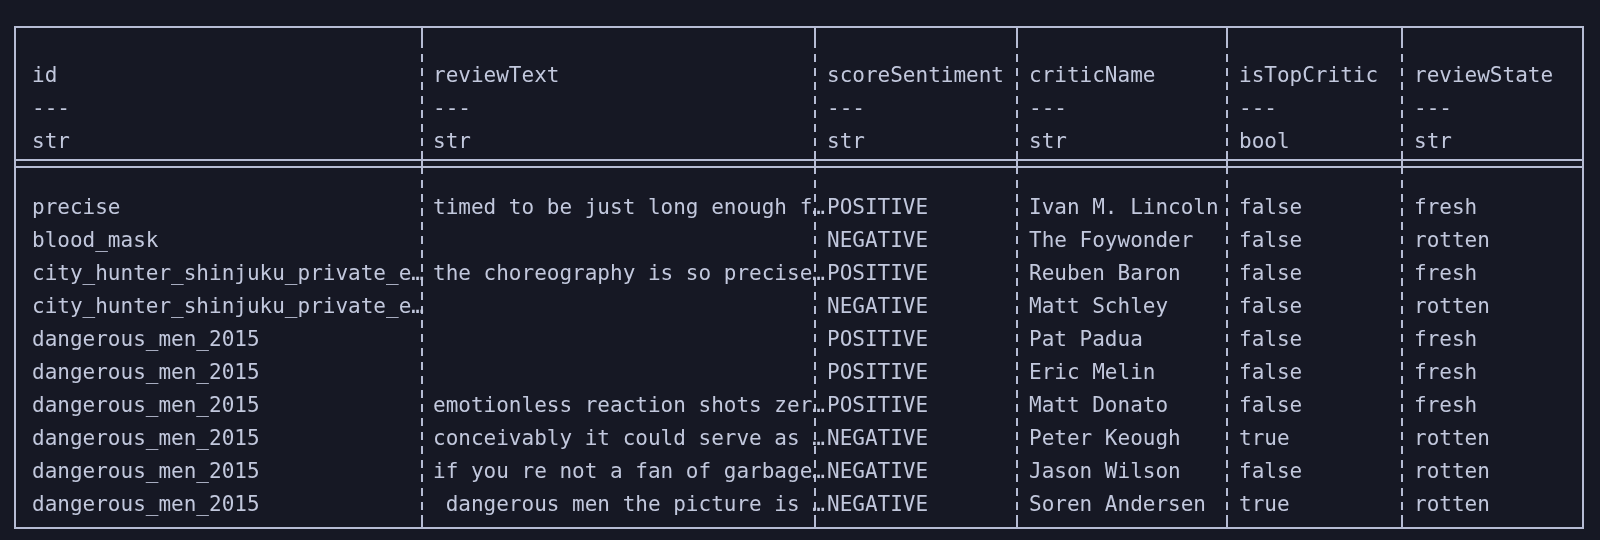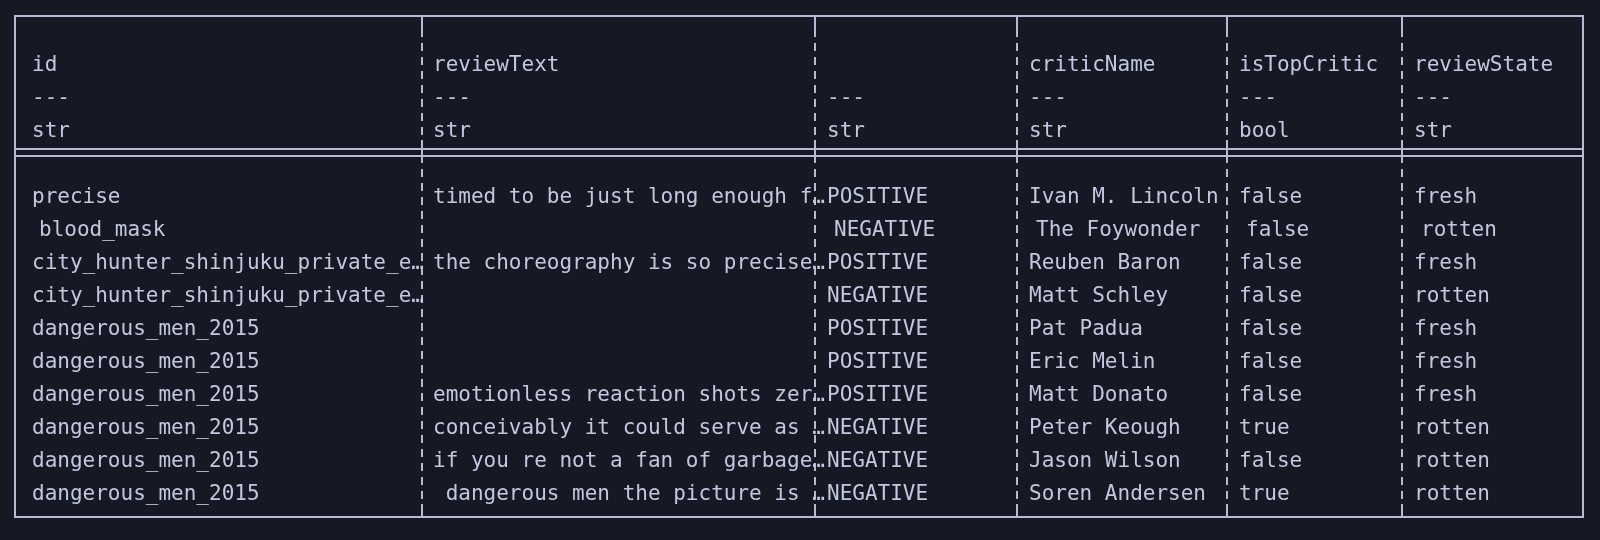--- a/index.html
+++ b/index.html
@@ -19,21 +19,21 @@
     position: relative;
     width: 1600px;
     height: 540px;
     background: #161824;
   }
 
   
   .table-frame {
     position: absolute;
     left: 14px;
-    top: 15px;
+    top: 26px;
     width: 1570px;
     height: 432px;
     box-sizing: border-box;
   }
 
   
   .rule {
     position: absolute;
     background: #b6bcd4;
   }
@@ -110,21 +110,21 @@
     white-space: pre;
     font-family: "DejaVu Sans Mono", "Liberation Mono", monospace;
   }
 
   .hdr-name  { top: 39px; }
   .hdr-dash  { top: 72px; }
   .hdr-type  { top: 105px; }
 
   
   .r0 { top: 171px; }
-  .r1 { top: 204px; margin-left: 7px; }
+  .r1 { top: 204px; }
   .r2 { top: 237px; }
   .r3 { top: 270px; }
   .r4 { top: 303px; }
   .r5 { top: 336px; }
   .r6 { top: 369px; }
   .r7 { top: 402px; }
   .r8 { top: 435px; }
   .r9 { top: 468px; }
 </style>
 </head>
@@ -160,20 +160,21 @@
     </div>
 
     <div class="cell hdr-name" style="left:18px">id</div>
     <div class="cell hdr-dash" style="left:18px">---</div>
     <div class="cell hdr-type" style="left:18px">str</div>
 
     <div class="cell hdr-name" style="left:419px">reviewText</div>
     <div class="cell hdr-dash" style="left:419px">---</div>
     <div class="cell hdr-type" style="left:419px">str</div>
 
+    <div class="cell hdr-name" style="left:813px">scoreSentiment</div>
     <div class="cell hdr-dash" style="left:813px">---</div>
     <div class="cell hdr-type" style="left:813px">str</div>
 
     <div class="cell hdr-name" style="left:1015px">criticName</div>
     <div class="cell hdr-dash" style="left:1015px">---</div>
     <div class="cell hdr-type" style="left:1015px">str</div>
 
     <div class="cell hdr-name" style="left:1225px">isTopCritic</div>
     <div class="cell hdr-dash" style="left:1225px">---</div>
     <div class="cell hdr-type" style="left:1225px">bool</div>

